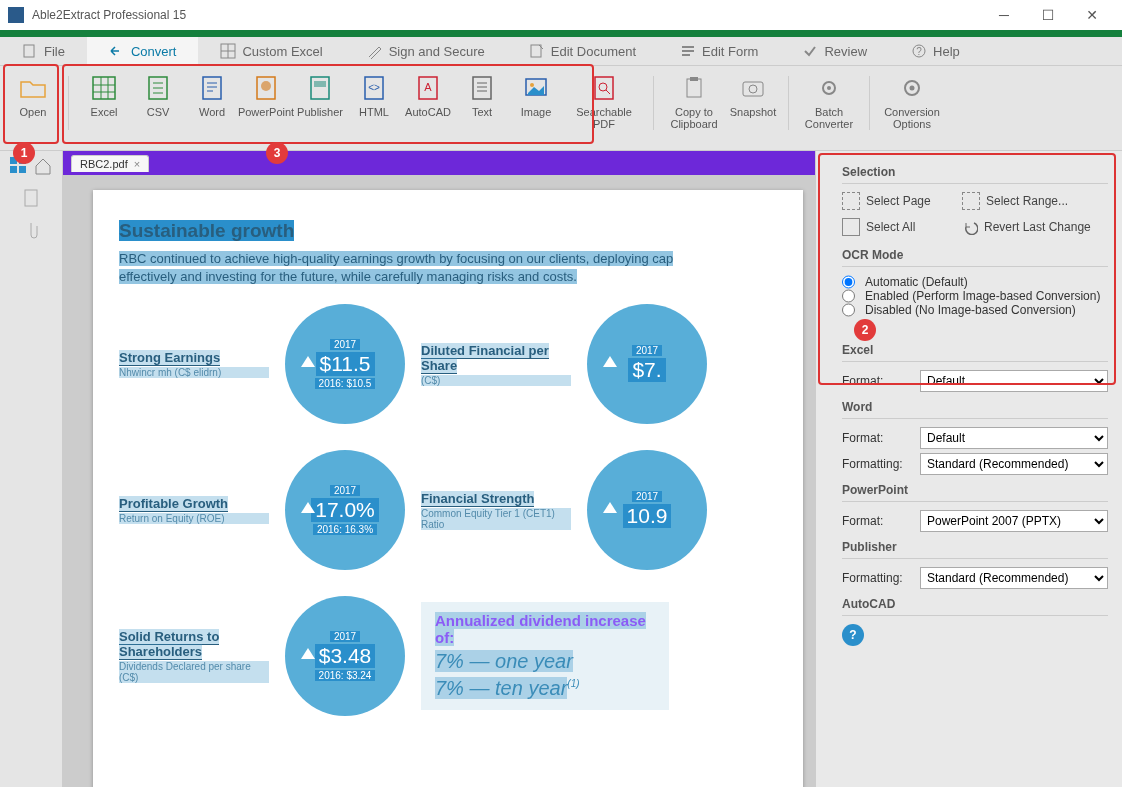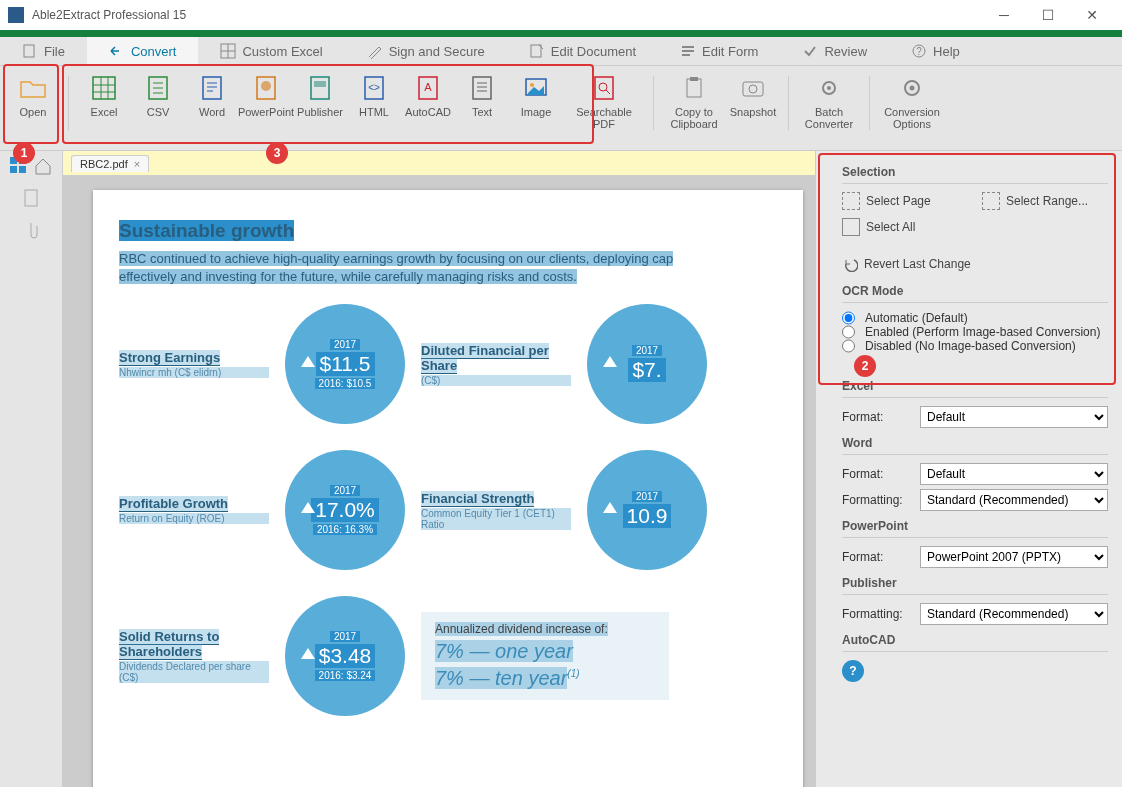--- a/index.html
+++ b/index.html
@@ -16,49 +16,49 @@
 .rbtn{display:flex;flex-direction:column;align-items:center;justify-content:flex-start;width:50px;height:62px;font-size:11px;color:#555;text-align:center;gap:4px;padding-top:2px}
 .rbtn .ric{width:28px;height:28px;display:flex;align-items:center;justify-content:center}
 .rbtn.wide{width:78px}
 .ribbon-sep{width:1px;height:54px;background:#ccc;margin:4px 6px}
 .redbox{position:absolute;border:2px solid #d33;border-radius:4px;pointer-events:none}
 .badge{width:22px;height:22px;border-radius:50%;background:#e23b3b;color:#fff;font-size:12px;display:flex;align-items:center;justify-content:center;position:absolute;pointer-events:none;font-weight:600}
 .main{display:flex;height:669px}
 .leftbar{width:62px;background:#e5e5e5;border-right:1px solid #ccc;display:flex;flex-direction:column;align-items:center;padding-top:4px;gap:10px}
 .leftbar .lb{width:22px;height:22px;display:flex;align-items:center;justify-content:center;color:#888}
 .center{flex:1;display:flex;flex-direction:column;background:#ccc;min-width:0}
-.tabstrip{height:24px;background:#fef9c3;border-bottom:1px solid #ccc;display:flex;align-items:center;padding-left:8px}
+.tabstrip{height:24px;background:#6d28d9;border-bottom:1px solid #ccc;display:flex;align-items:center;padding-left:8px}
 .tab{background:#f7f7f7;border:1px solid #ccc;border-bottom:none;padding:2px 8px;font-size:11px;display:flex;align-items:center;gap:6px;border-radius:3px 3px 0 0}
 .tab .x{color:#888;cursor:pointer}
 .docarea{flex:1;background:#ccc;overflow:auto;position:relative;padding:14px 0 0 30px}
 .page{width:710px;background:#fff;box-shadow:0 1px 4px rgba(0,0,0,.3);padding:30px 26px 0 26px;box-sizing:border-box;min-height:620px}
 .hl{background:#2a8fcb;color:#fff}
 .h1{font-size:19px;font-weight:600;color:#285e7e}
 .body{font-size:13px;color:#285e7e;line-height:1.4;margin:8px 0 18px 0}
 .body span{background:rgba(58,150,200,.55)}
 .row{display:flex;gap:16px;margin-bottom:26px;align-items:center}
 .lbl{width:150px}
 .lbl .t1{font-weight:600;font-size:13px;color:#285e7e;display:inline;border-bottom:1px solid #285e7e}
 .lbl .t2{font-size:10px;color:#538bab;display:block;margin-top:2px}
 .lbl .t1,.lbl .t2{background:rgba(58,150,200,.3)}
 .circ{width:120px;height:120px;border-radius:50%;background:#58aed8;color:#fff;display:flex;flex-direction:column;align-items:center;justify-content:center;position:relative;flex-shrink:0}
 .circ.cut{margin-right:-72px;overflow:hidden}
 .circ .yr{font-size:10px;background:#2a8fcb;padding:0 4px}
 .circ .val{font-size:21px;background:#2a8fcb;padding:0 4px;margin:2px 0}
 .circ .prev{font-size:10px;background:#2a8fcb;padding:0 4px}
 .circ .arr{position:absolute;left:16px;top:52px;width:0;height:0;border-left:7px solid transparent;border-right:7px solid transparent;border-bottom:11px solid #fff}
 .annbox{background:#e8f2f7;padding:10px 14px;width:220px}
-.annbox .at{font-size:12px;color:#404040;font-weight:400}
+.annbox .at{font-size:15px;color:#8b5cf6;font-weight:700}
 .annbox .al{font-size:20px;color:#3a8cb8;font-style:italic;margin-top:4px}
 .annbox .al sup{font-size:10px}
 .annbox span{background:rgba(58,150,200,.35)}
 .rightpanel{width:306px;background:#e9e9e9;border-left:1px solid #ccc;overflow-y:auto;padding:0;position:relative}
 .rp-inner{padding:10px 14px 10px 26px}
 .rp-sec{font-size:12px;font-weight:600;color:#555;border-bottom:1px solid #ccc;padding:4px 0;margin-bottom:8px}
-.rp-row{display:flex;gap:20px;margin-bottom:8px;flex-wrap:wrap}
+.rp-row{display:flex;margin-bottom:8px;flex-wrap:wrap}
 .rp-btn{display:flex;align-items:center;gap:6px;font-size:12px;color:#444;cursor:pointer;min-width:120px}
 .rp-btn .ic{width:16px;height:16px;border:1px dashed #888;display:inline-block}
 .rp-radio{display:flex;gap:10px;font-size:12px;margin:0 0}
 .rp-radio input{margin:0}
 .rp-form{display:flex;align-items:center;gap:8px;margin:4px 0}
 .rp-form label{width:70px;font-size:12px}
 .rp-form select{flex:1;font-size:12px;padding:2px;background:#fff;border:1px solid #aaa}
 .helpbtn{width:22px;height:22px;border-radius:50%;background:#2a8fcb;color:#fff;display:flex;align-items:center;justify-content:center;font-weight:700;margin:8px 0}
 svg{display:block}
 </style>

